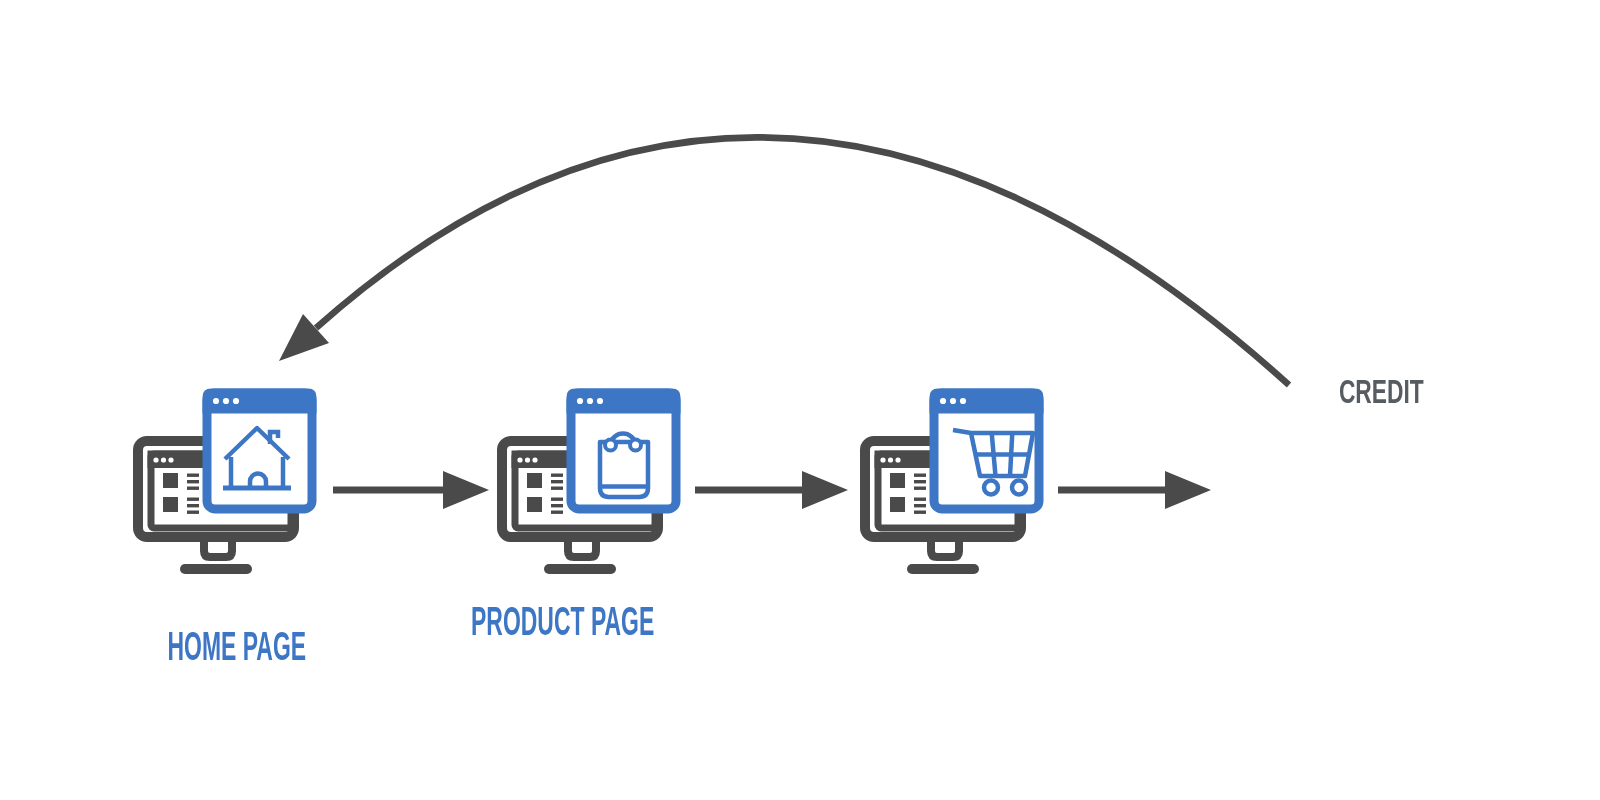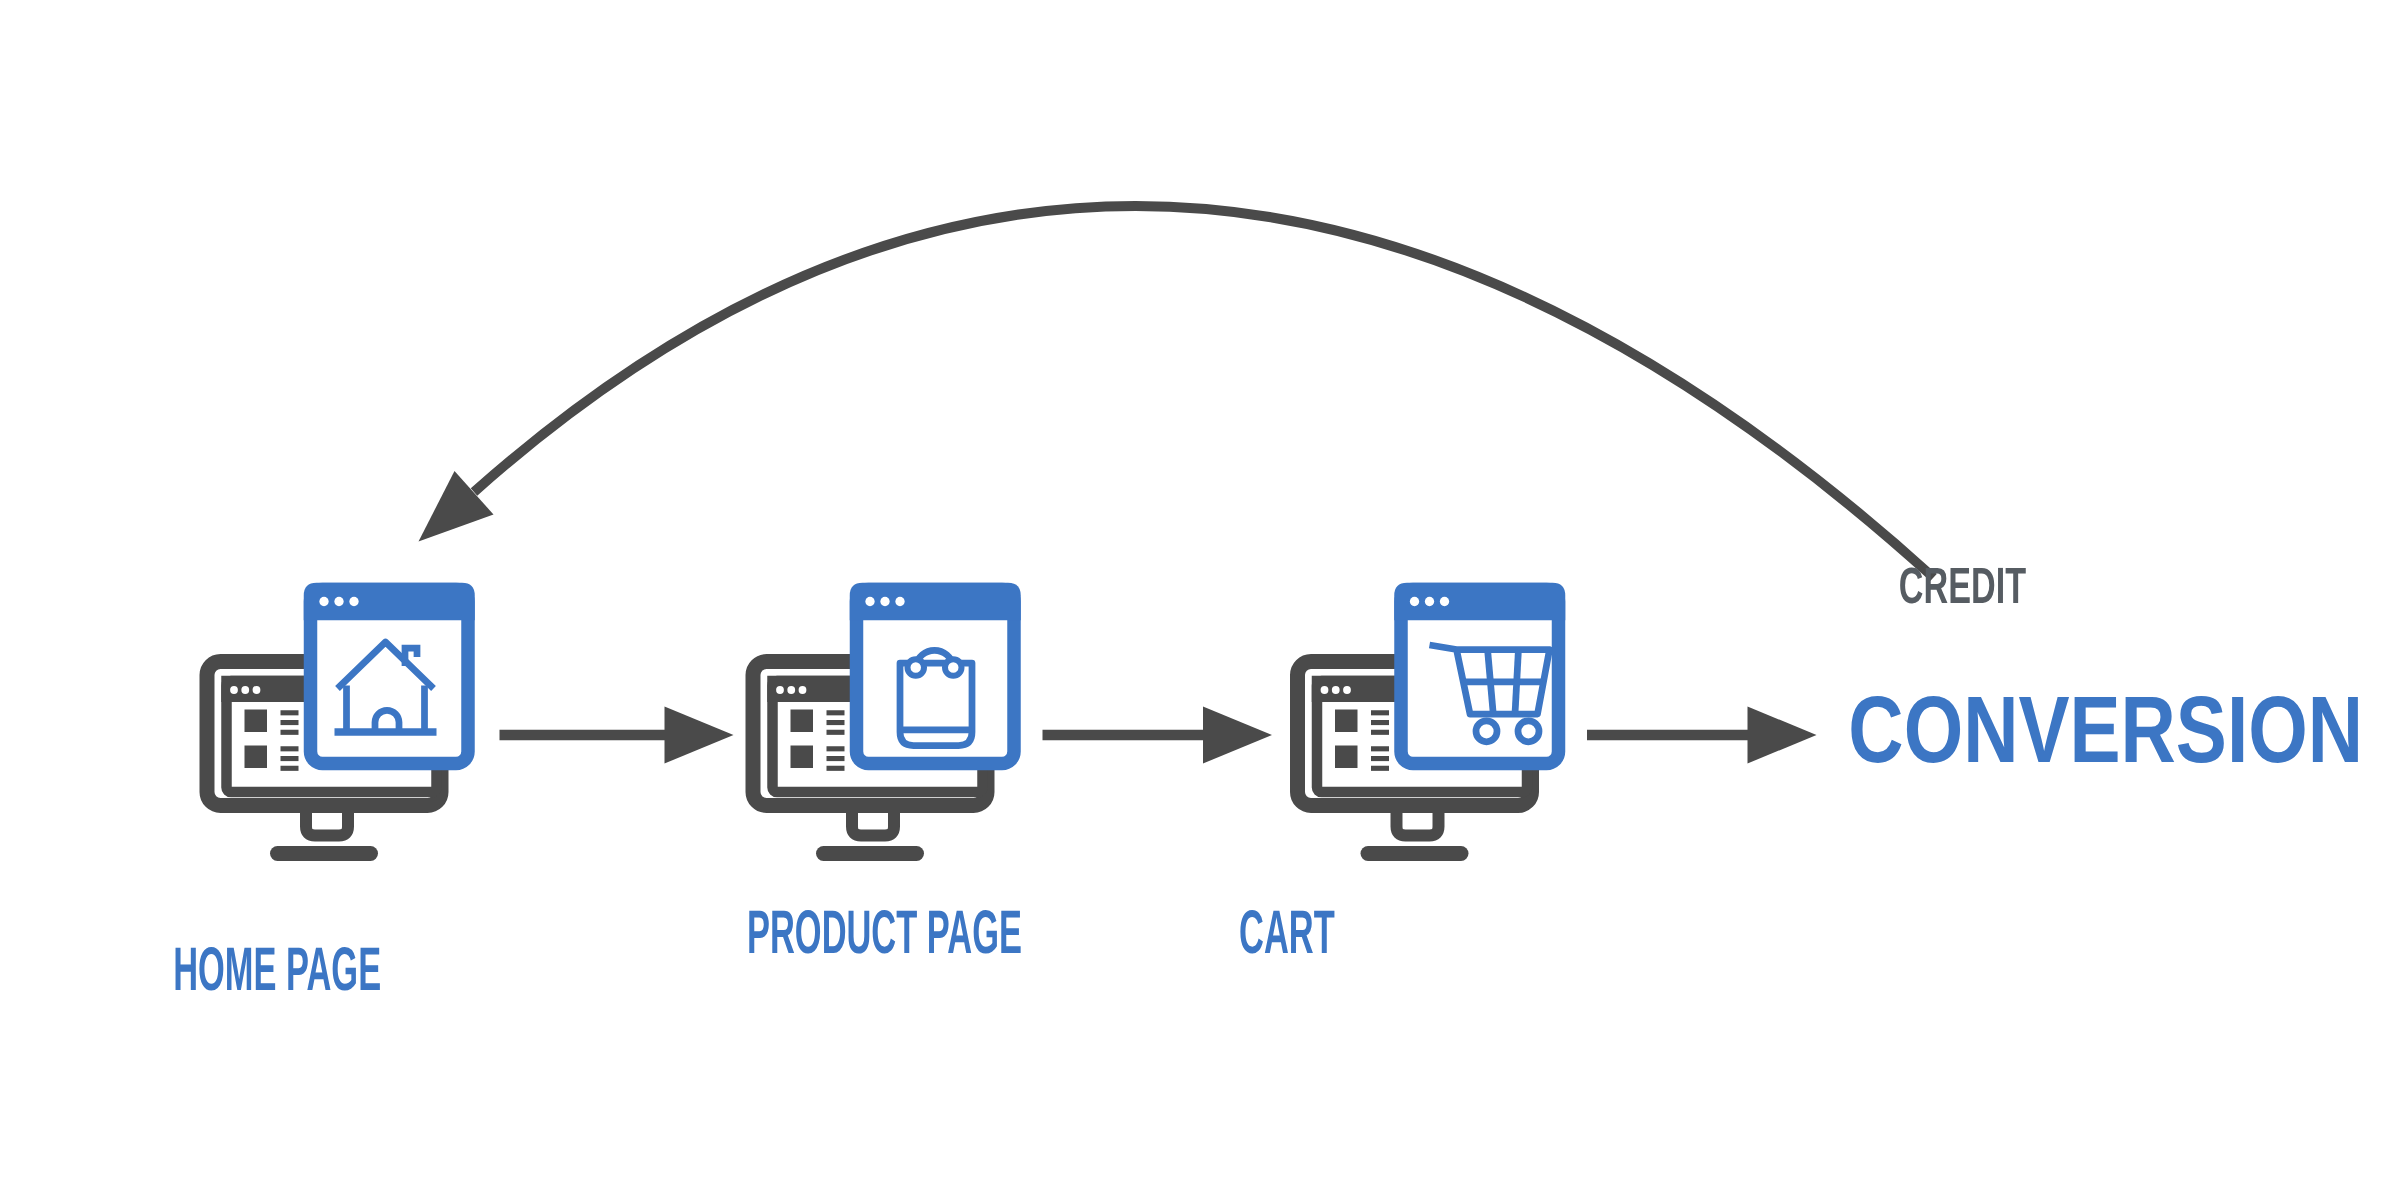--- a/index.html
+++ b/index.html
@@ -6,21 +6,21 @@
     --accent-blue:#3c76c4;
     --dark-gray:#4a4a4a;
     --credit-gray:#565c62;
   }
   html,body{margin:0;padding:0;}
   body{font-family:"Liberation Sans", sans-serif; background:#fff;}
   .canvas{position:relative;width:1600px;height:800px;background:#fff;overflow:hidden;}
   svg.arrows{position:absolute;left:0;top:0;}
   .stage-icon{position:absolute;}
   .label-wrap{
-    position:absolute;display:flex;justify-content:flex-start;
+    position:absolute;display:flex;justify-content:flex-end;
     line-height:1;white-space:nowrap;
   }
   .label-wrap span{display:inline-block;font-weight:700;}
   .stage-label{font-size:41px;color:var(--accent-blue,#3c76c4);transform:scaleX(0.56);}
   .conversion-label{font-size:63px;color:var(--accent-blue,#3c76c4);transform:scaleX(0.81);}
   .credit-label{font-size:34px;color:var(--credit-gray,#565c62);transform:scaleX(0.67);}
 </style>
 </head>
 <body>
 
@@ -111,23 +111,17 @@
       <circle cx="162" cy="112.5" r="7" fill="#fff"></circle>
     </g>
   </svg>
 
   <div class="label-wrap" style="left:61px;top:626px;width:300px">
     <span class="stage-label">HOME PAGE</span>
   </div>
   <div class="label-wrap" style="left:426px;top:601px;width:300px">
     <span class="stage-label">PRODUCT PAGE</span>
   </div>
-  <div class="label-wrap" style="left:801px;top:601px;width:300px">
-    <span class="stage-label">CART</span>
-  </div>
-  <div class="label-wrap" style="left:1192px;top:456px;width:400px">
-    <span class="conversion-label">CONVERSION</span>
-  </div>
   <div class="label-wrap" style="left:1245px;top:374px;width:200px">
     <span class="credit-label">CREDIT</span>
   </div>
 
 </div>
 
 </body></html>

